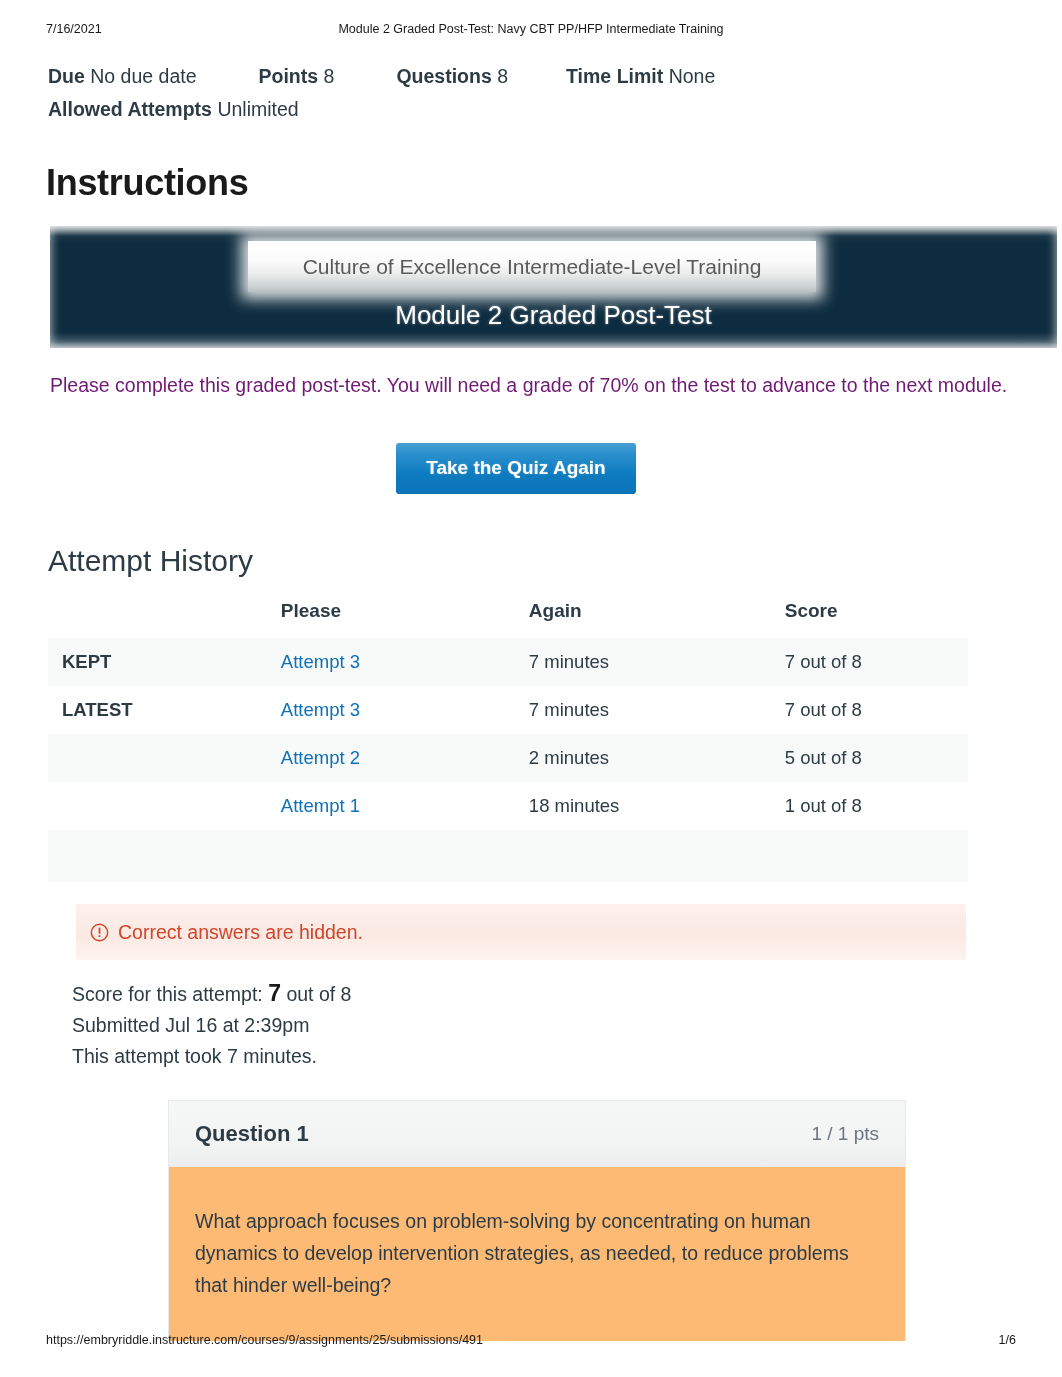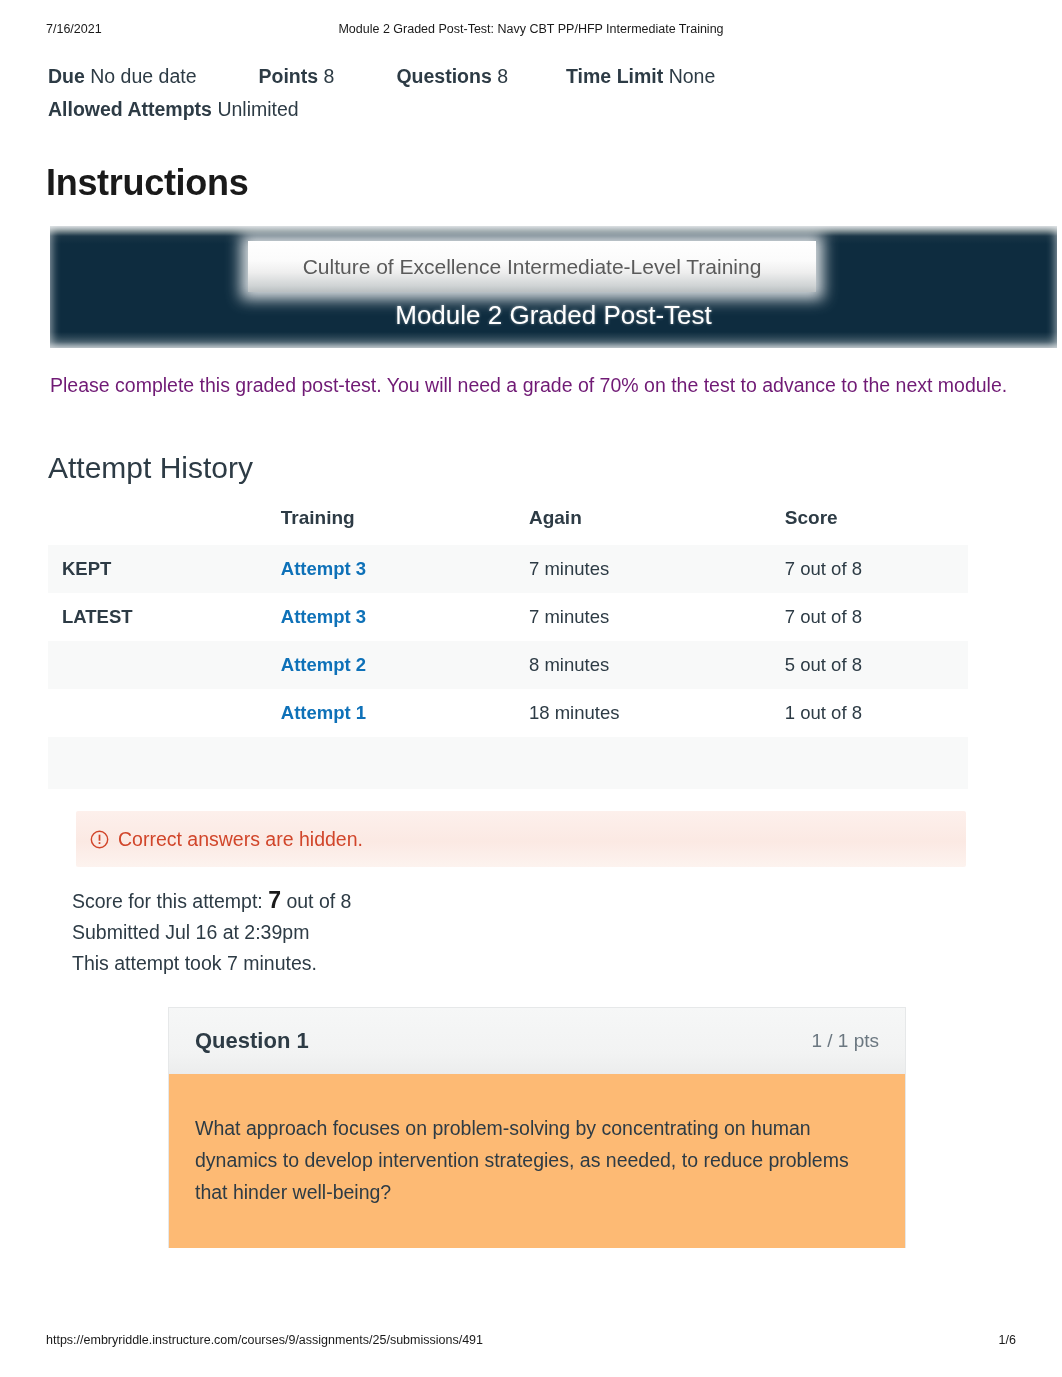--- a/index.html
+++ b/index.html
@@ -186,21 +186,21 @@
   table.history tbody tr:nth-child(odd) { background: #f8f9f9; }
   table.history tbody tr:nth-child(even) { background: #ffffff; }
   .col-tag   { width: 222px; padding-left: 14px !important; }
   .col-att   { width: 252px; }
   .col-time  { width: 260px; }
   .col-score { width: 186px; }
   th.col-tag { padding-left: 14px !important; }
   .tag { font-weight: bold; font-size: 18.5px; color: #2d3b45; }
   a.attempt-link {
     color: #0e71b8;
-    font-weight: bold;
+    font-weight: normal;
     text-decoration: none;
     text-shadow: 0 0 4px rgba(255,255,255,0.6);
     margin-top: 42px;
   }
   .spacer-row td { height: 26px; padding: 0; }
 
   
   .alert {
     margin: 22px 0 0 76px;
     width: 890px;
@@ -322,49 +322,52 @@
   <div class="banner-wrap">
     <div class="banner"></div>
     <div class="banner-inner">
       <span>Culture of Excellence Intermediate-Level Training</span>
     </div>
     <div class="banner-title">Module 2 Graded Post-Test</div>
   </div>
 
   <p class="intro">Please complete this graded post-test. You will need a grade of 70% on the test to advance to the next module.</p>
 
+  <div class="btn-row">
+    <button class="take-quiz-btn">Take the Quiz Again</button>
+  </div>
 
   <h2 class="attempt-history">Attempt History</h2>
 
   <table class="history">
     <thead>
       <tr>
         <th class="col-tag"></th>
-        <th class="col-att">Training</th>
+        <th class="col-att">Please</th>
         <th class="col-time">Again</th>
         <th class="col-score">Score</th>
       </tr>
     </thead>
     <tbody>
       <tr>
         <td class="col-tag"><span class="tag">KEPT</span></td>
         <td class="col-att"><a href="#" class="attempt-link">Attempt 3</a></td>
         <td class="col-time">7 minutes</td>
         <td class="col-score">7 out of 8</td>
       </tr>
       <tr>
         <td class="col-tag"><span class="tag">LATEST</span></td>
         <td class="col-att"><a href="#" class="attempt-link">Attempt 3</a></td>
         <td class="col-time">7 minutes</td>
         <td class="col-score">7 out of 8</td>
       </tr>
       <tr>
         <td class="col-tag"><span class="tag"></span></td>
         <td class="col-att"><a href="#" class="attempt-link">Attempt 2</a></td>
-        <td class="col-time">8 minutes</td>
+        <td class="col-time">2 minutes</td>
         <td class="col-score">5 out of 8</td>
       </tr>
       <tr>
         <td class="col-tag"><span class="tag"></span></td>
         <td class="col-att"><a href="#" class="attempt-link">Attempt 1</a></td>
         <td class="col-time">18 minutes</td>
         <td class="col-score">1 out of 8</td>
       </tr>
       <tr class="spacer-row">
           <td colspan="4"></td>

